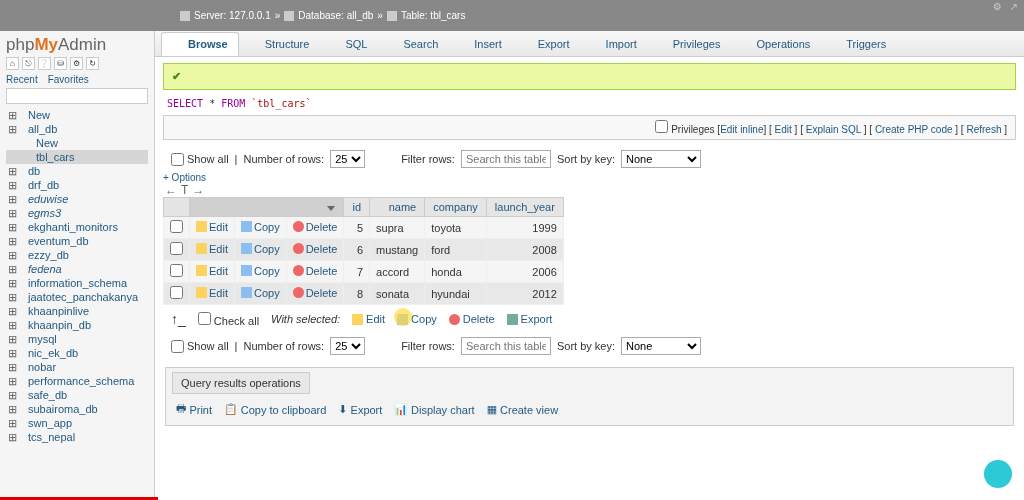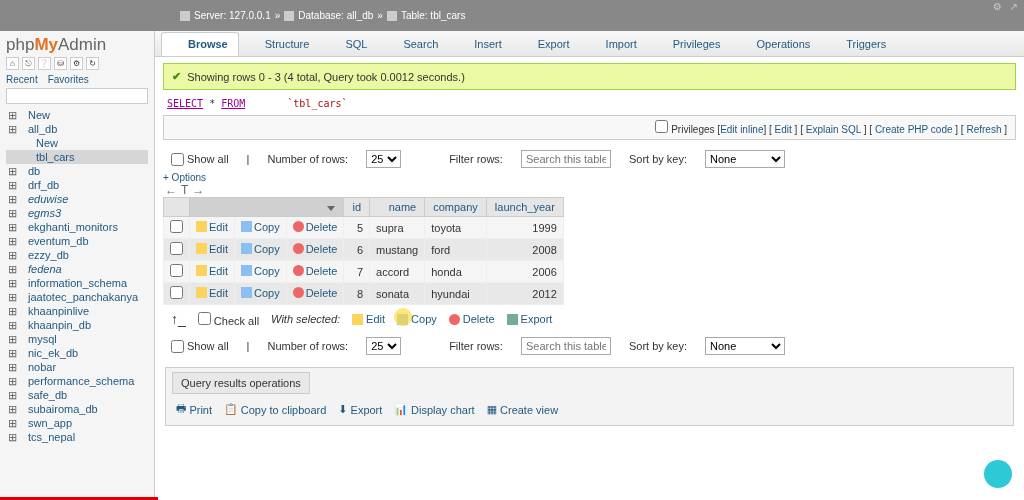--- a/index.html
+++ b/index.html
@@ -30,25 +30,25 @@
 .tree-dbicon { display: inline-block; width: 10px; height: 10px; margin-right: 2px; }
 .main { flex: 1; background: #fff; position: relative; overflow: hidden; }
 .tabbar { background: linear-gradient(#f8f8f8, #e8e8e8); border-bottom: 1px solid #ccc; height: 26px; display: flex; align-items: center; padding-left: 6px; }
 .tab { display: flex; align-items: center; gap: 4px; padding: 5px 10px; color: #235a81; cursor: pointer; font-size: 11px; }
 .tab.active { background: #fff; border: 1px solid #ccc; border-bottom: 1px solid #fff; border-radius: 3px 3px 0 0; font-weight: bold; }
 .tab-icon { width: 12px; height: 12px; display: inline-block; }
 .content { padding: 0; }
 .success-bar { background: #ebf8a4; border: 1px solid #a2d246; margin: 6px 8px; padding: 6px 8px; font-size: 11px; display: flex; align-items: center; gap: 6px; }
 .success-check { color: #4a8a0e; font-weight: bold; }
 .sql-box { margin: 0 8px 4px; padding: 2px 4px; font-family: monospace; font-size: 10px; }
-.sql-box .kw { color: #909; text-decoration: underline; }
-.sql-box .str { color: #a11; margin-left: 36px; }
+.sql-box .kw { color: #909; }
+.sql-box .str { color: #a11; }
 .toolbar-right { text-align: right; padding: 4px 8px; border: 1px solid #ccc; margin: 0 8px 6px; background: #f8f8f8; font-size: 10px; }
 .toolbar-right a { color: #235a81; text-decoration: none; }
-.controls-row { display: flex; align-items: center; gap: 18px; padding: 4px 16px; font-size: 11px; }
+.controls-row { display: flex; align-items: center; gap: 6px; padding: 4px 16px; font-size: 11px; }
 .controls-row label { display: flex; align-items: center; gap: 3px; }
 .controls-row select, .controls-row input[type="text"] { border: 1px solid #aaa; background: #fff; height: 18px; font-size: 11px; }
 .controls-row input[type="text"] { width: 90px; padding: 0 4px; }
 .options-link { color: #235a81; padding-left: 8px; font-size: 10px; }
 .sort-icons { padding-left: 10px; display: flex; gap: 4px; font-size: 12px; color: #666; }
 .data-table { border-collapse: collapse; margin: 0 8px; font-size: 11px; }
 .data-table th { background: #e5e5e5; border: 1px solid #ccc; padding: 3px 8px; color: #235a81; text-align: right; font-weight: normal; cursor: pointer; }
 .data-table th.sorted { background: #d0d0d0; }
 .data-table td { border: 1px solid #eee; padding: 3px 6px; }
 .data-table tr.odd { background: #f5f5f5; }
@@ -273,21 +273,20 @@
           <span>Operations</span>
         </div>
         <div class="tab">
           <span class="tab-icon"></span>
           <span>Triggers</span>
         </div>
       </div>
     <div class="content">
       <div class="success-bar">
         <span class="success-check">✔</span>
-        <span>Showing rows 0 - 3 (4 total, Query took 0.0012 seconds.)</span>
       </div>
       <div class="sql-box">
         <span class="kw">SELECT</span><span> * </span><span class="kw">FROM</span> <span class="str">`tbl_cars`</span>
       </div>
       <div class="toolbar-right">
         <input type="checkbox" style="">
         <span>Privileges</span>
         [<a href="#">Edit inline</a>]
         [ <a href="#">Edit</a> ]
         [ <a href="#">Explain SQL</a> ]

